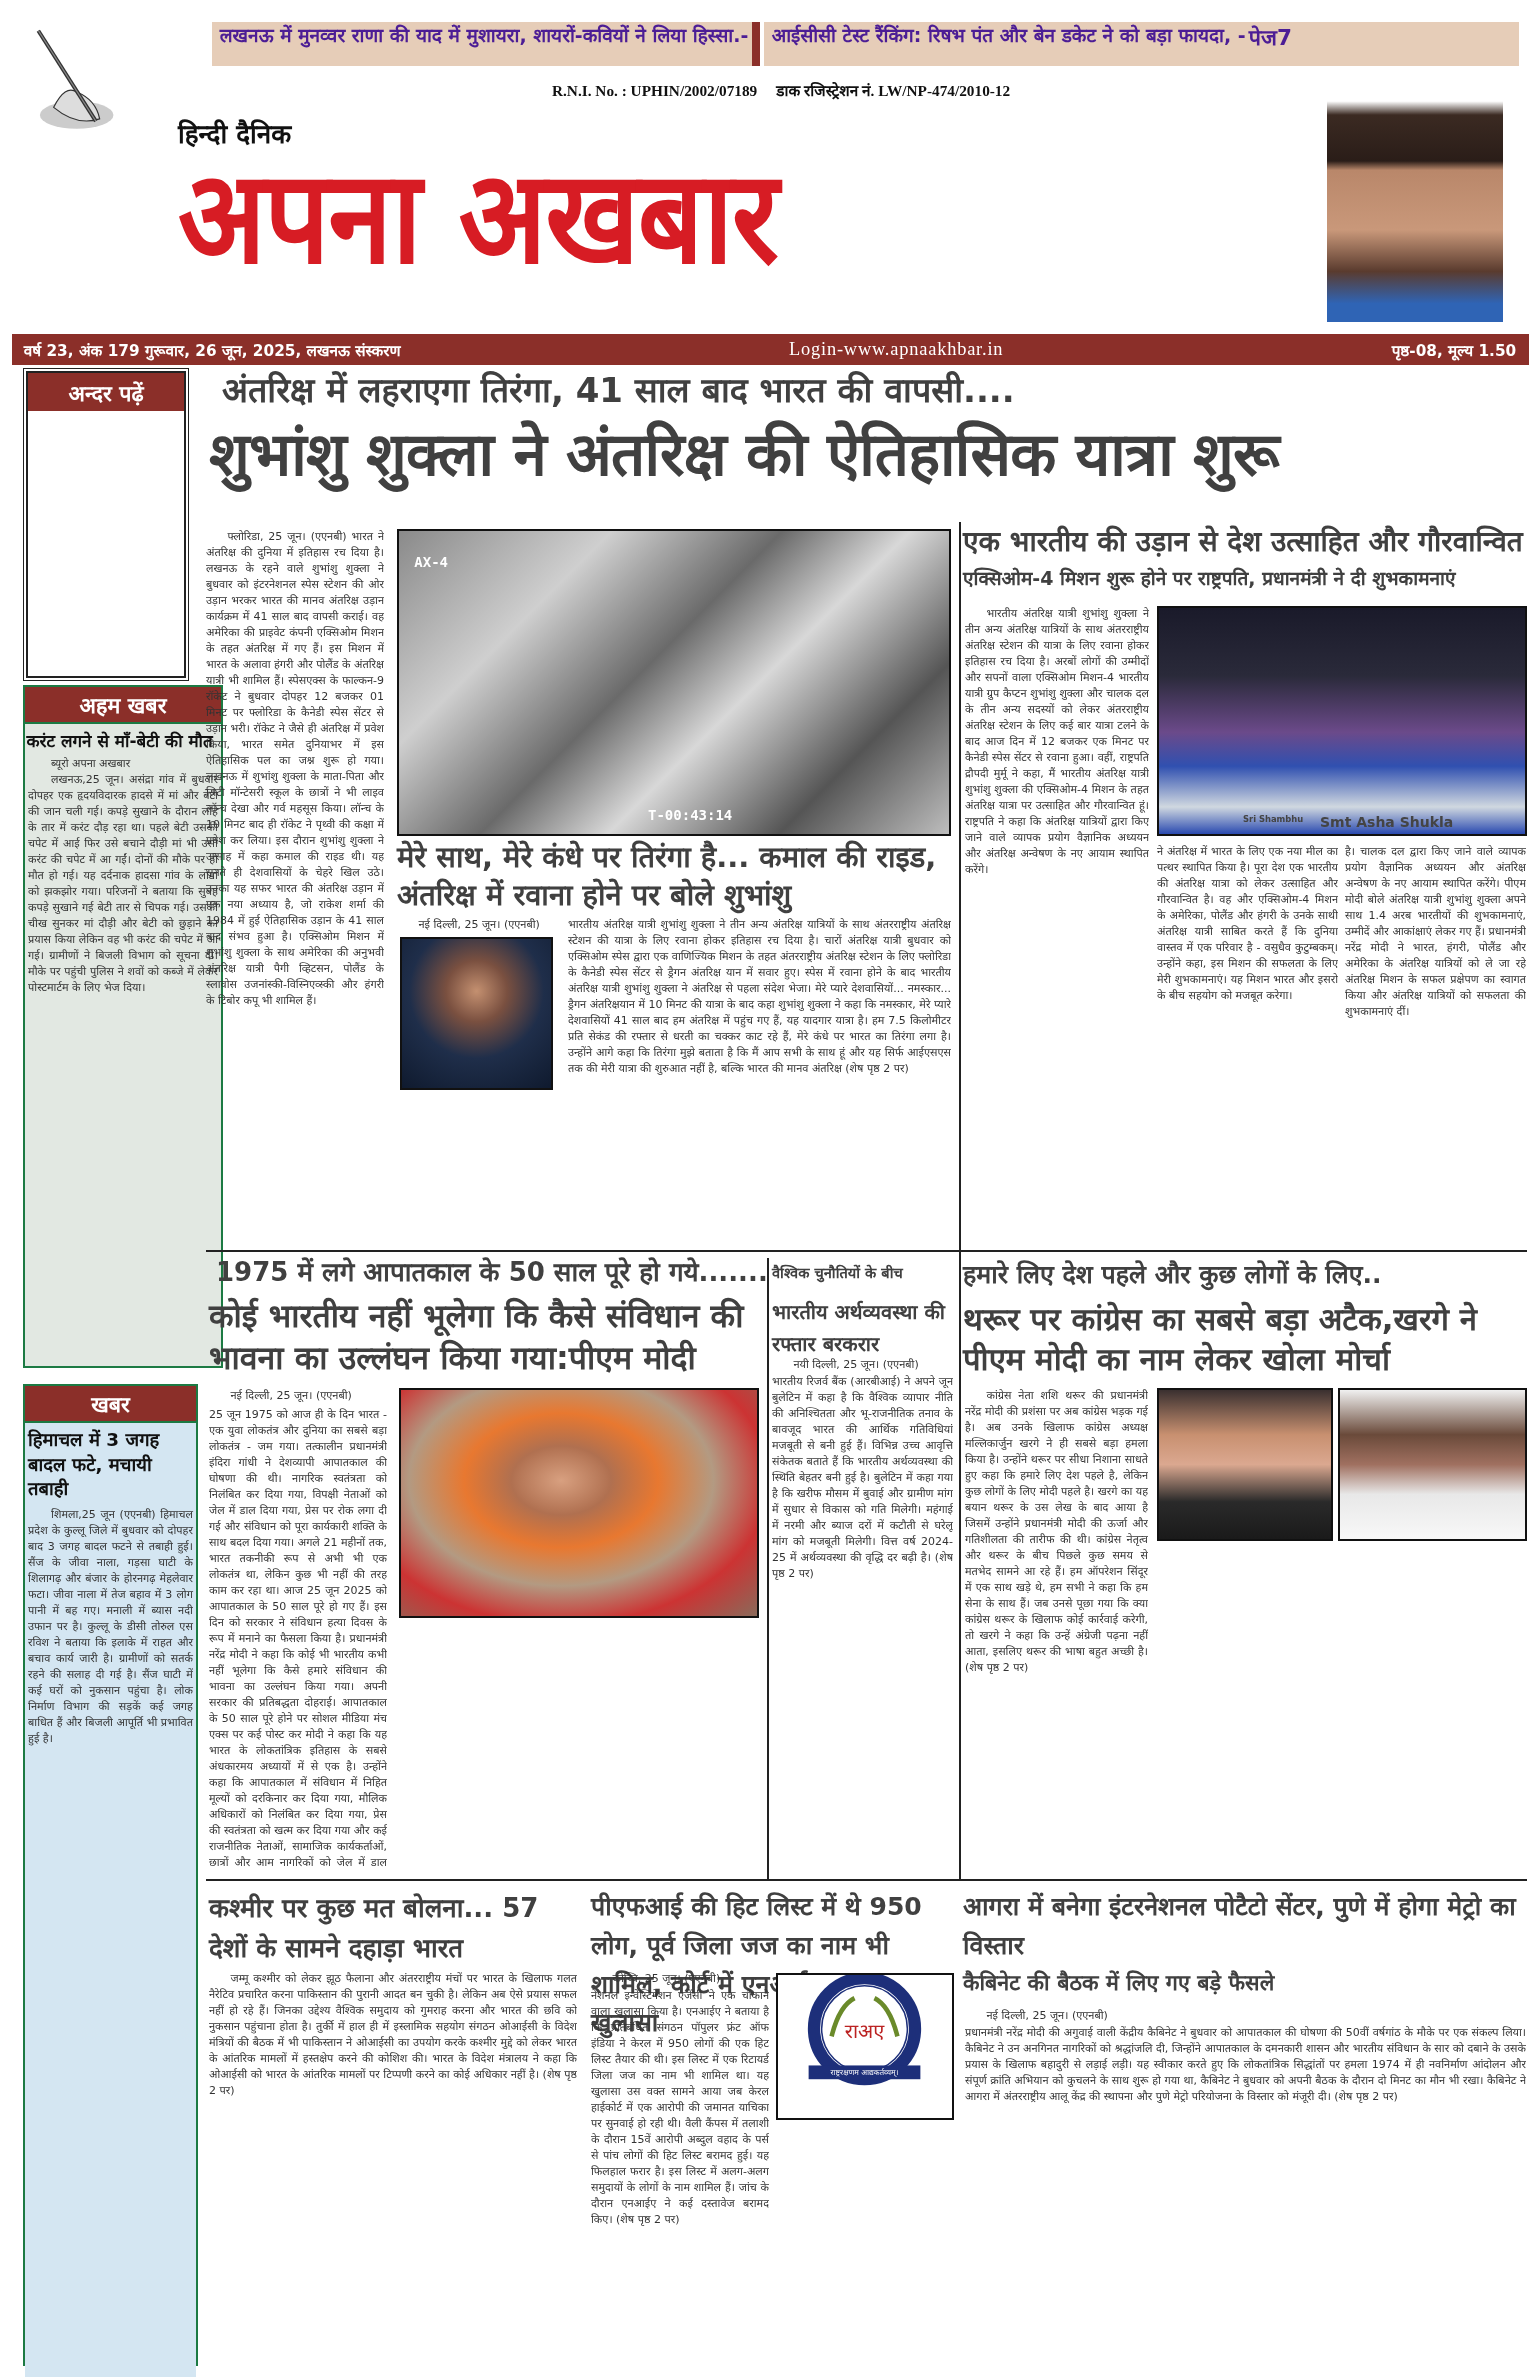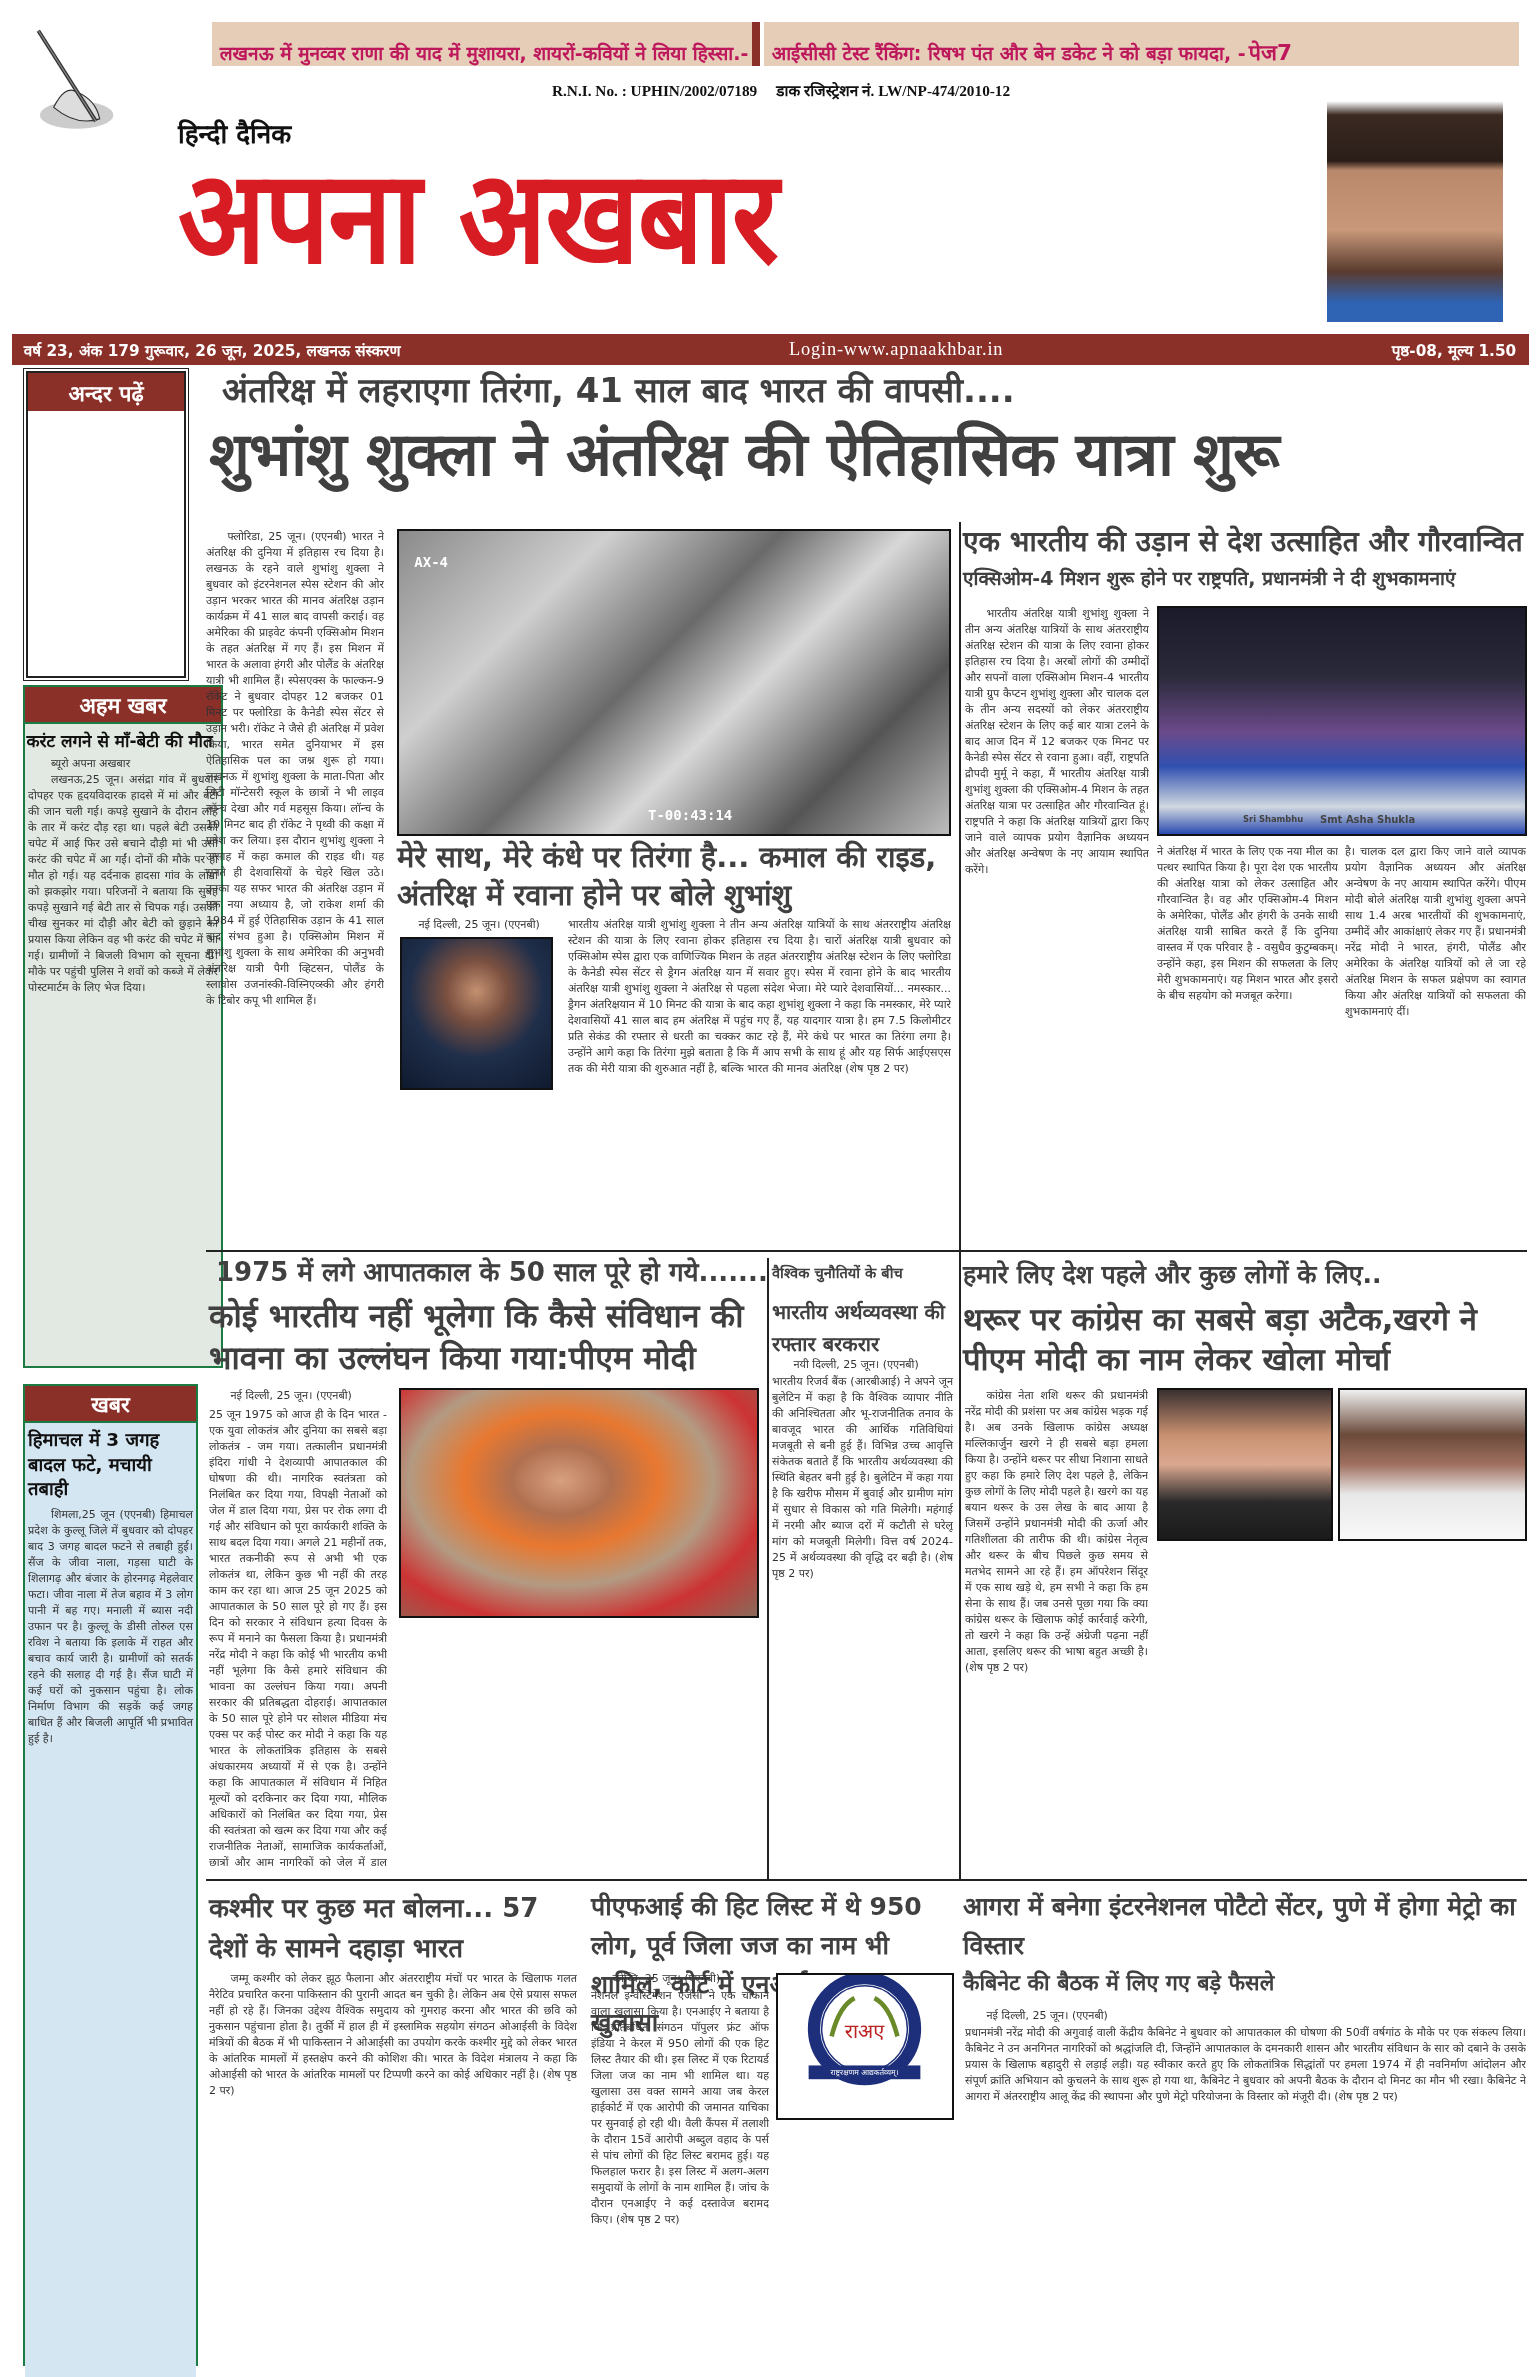--- a/index.html
+++ b/index.html
@@ -1,19 +1,19 @@
 <!DOCTYPE html>
 <html style="font-size:12.3px"><head>
 <meta charset="utf-8">
 <style>
   * { box-sizing: border-box; margin: 0; padding: 0; }
   html, body { width: 1540px; height: 2377px; background: #ffffff; overflow: hidden; }
   body { position: relative; font-family: "DejaVu Sans", sans-serif; color: #111; }
   .abs { position: absolute; }
-  .tease { background: #e6cdb8; height: 44px; top: 21.5px; display: flex; align-items: flex-end; padding: 0 7.7px; font-weight: bold; font-size: 19px; color: #be185d; white-space: nowrap; overflow: hidden; }
+  .tease { background: #e6cdb8; height: 44px; top: 21.5px; display: flex; align-items: flex-start; padding: 0 7.7px; font-weight: bold; font-size: 19px; color: #4c1d95; white-space: nowrap; overflow: hidden; }
   .tease .pg { font-size: 21.5px; margin-left: 3.1px; }
   .redbar-small { position: absolute; left: 752px; top: 21.5px; width: 7.7px; height: 44px; background: #8b2f29; }
   .rni { top: 80px; left: 552px; font-family: "Liberation Serif", serif; font-size: 15.3px; font-weight: bold; white-space: nowrap; }
   .daily { top: 115px; left: 178px; font-size: 26px; font-weight: bold; }
   .masthead { top: 153px; left: 178px; font-size: 115px; font-weight: 900; color: #d71c24; letter-spacing: -1.5px; line-height: 1; white-space: nowrap; transform: scaleY(1.12); transform-origin: top left; }
   .pen { top: 23px; left: 23px; width: 92px; height: 115px; }
   .player { top: 92px; left: 1327px; width: 176px; height: 230px; border-radius: 0; background: linear-gradient(180deg,#fff 0%, #fff 4%, #3b2a22 10%, #2a1d18 30%, #b9876a 34%, #c9987a 60%, #5a3b2e 78%, #2f64b5 92%, #2f64b5 100%); }
   .infobar { top: 334px; left: 11.5px; width: 1517px; height: 31px; background: #8b2f29; color: #fff; display: flex; align-items: center; justify-content: space-between; padding: 0 12.3px; font-size: 15.3px; font-weight: bold; }
   .infobar .url { font-family: "Liberation Serif", serif; font-size: 18.4px; font-weight: normal; letter-spacing: 0.8px; }
   .boxframe { border: 2.3px solid #222; outline: 1.5px solid #222; outline-offset: 2.3px; }
@@ -101,21 +101,21 @@
 <div class="photo" style="left:400px; top:937px; width:153px; height:153px; background:radial-gradient(circle at 50% 35%,#c49070 0%,#7a5040 25%,#1f2e4a 55%,#0f1a2e 100%);"></div>
 <div class="abs col-text" style="left:568px; top:917px; width:383px; height:322px;">भारतीय अंतरिक्ष यात्री शुभांशु शुक्ला ने तीन अन्य अंतरिक्ष यात्रियों के साथ अंतरराष्ट्रीय अंतरिक्ष स्टेशन की यात्रा के लिए रवाना होकर इतिहास रच दिया है। चारों अंतरिक्ष यात्री बुधवार को एक्सिओम स्पेस द्वारा एक वाणिज्यिक मिशन के तहत अंतरराष्ट्रीय अंतरिक्ष स्टेशन के लिए फ्लोरिडा के कैनेडी स्पेस सेंटर से ड्रैगन अंतरिक्ष यान में सवार हुए। स्पेस में रवाना होने के बाद भारतीय अंतरिक्ष यात्री शुभांशु शुक्ला ने अंतरिक्ष से पहला संदेश भेजा। मेरे प्यारे देशवासियों... नमस्कार... ड्रैगन अंतरिक्षयान में 10 मिनट की यात्रा के बाद कहा शुभांशु शुक्ला ने कहा कि नमस्कार, मेरे प्यारे देशवासियों 41 साल बाद हम अंतरिक्ष में पहुंच गए हैं, यह यादगार यात्रा है। हम 7.5 किलोमीटर प्रति सेकंड की रफ्तार से धरती का चक्कर काट रहे हैं, मेरे कंधे पर भारत का तिरंगा लगा है। उन्होंने आगे कहा कि तिरंगा मुझे बताता है कि मैं आप सभी के साथ हूं और यह सिर्फ आईएसएस तक की मेरी यात्रा की शुरुआत नहीं है, बल्कि भारत की मानव अंतरिक्ष (शेष पृष्ठ 2 पर)</div>
 
 <div class="vline" style="left:959px; top:522px; height:736px;"></div>
 
 <div class="abs head-xl" style="left:963px; top:526px; font-size:28px;">एक भारतीय की उड़ान से देश उत्साहित और गौरवान्वित</div>
 <div class="abs head-xl" style="left:963px; top:568px; font-size:19px;">एक्सिओम-4 मिशन शुरू होने पर राष्ट्रपति, प्रधानमंत्री ने दी शुभकामनाएं</div>
 <div class="abs col-text" style="left:965px; top:606px; width:184px; height:660px; text-indent:21.5px;">भारतीय अंतरिक्ष यात्री शुभांशु शुक्ला ने तीन अन्य अंतरिक्ष यात्रियों के साथ अंतरराष्ट्रीय अंतरिक्ष स्टेशन की यात्रा के लिए रवाना होकर इतिहास रच दिया है। अरबों लोगों की उम्मीदों और सपनों वाला एक्सिओम मिशन-4 भारतीय यात्री ग्रुप कैप्टन शुभांशु शुक्ला और चालक दल के तीन अन्य सदस्यों को लेकर अंतरराष्ट्रीय अंतरिक्ष स्टेशन के लिए कई बार यात्रा टलने के बाद आज दिन में 12 बजकर एक मिनट पर कैनेडी स्पेस सेंटर से रवाना हुआ। वहीं, राष्ट्रपति द्रौपदी मुर्मू ने कहा, मैं भारतीय अंतरिक्ष यात्री शुभांशु शुक्ला की एक्सिओम-4 मिशन के तहत अंतरिक्ष यात्रा पर उत्साहित और गौरवान्वित हूं। राष्ट्रपति ने कहा कि अंतरिक्ष यात्रियों द्वारा किए जाने वाले व्यापक प्रयोग वैज्ञानिक अध्ययन और अंतरिक्ष अन्वेषण के नए आयाम स्थापित करेंगे।</div>
 <div class="photo" style="left:1157px; top:606px; width:370px; height:230px; background:linear-gradient(180deg,#1a1a2a 0%,#2a2a3a 30%,#6b4a8a 55%,#3050b0 70%,#d0d8e0 88%,#2a4ab0 100%);">
   <span class="cap" style="left:84px; top:206px; font-size:8.4px; color:#444; font-family:'DejaVu Sans',sans-serif;">Sri Shambhu</span>
-  <span class="cap" style="left:161px; top:206px; font-size:10px; color:#444; font-family:'DejaVu Sans',sans-serif;">Smt Asha Shukla</span>
+  <span class="cap" style="left:161px; top:206px; font-size:14px; color:#444; font-family:'DejaVu Sans',sans-serif;">Smt Asha Shukla</span>
 </div>
 <div class="abs col-text" style="left:1157px; top:844px; width:181px; height:391px;">ने अंतरिक्ष में भारत के लिए एक नया मील का पत्थर स्थापित किया है। पूरा देश एक भारतीय की अंतरिक्ष यात्रा को लेकर उत्साहित और गौरवान्वित है। वह और एक्सिओम-4 मिशन के अमेरिका, पोलैंड और हंगरी के उनके साथी अंतरिक्ष यात्री साबित करते हैं कि दुनिया वास्तव में एक परिवार है - वसुधैव कुटुम्बकम्। उन्होंने कहा, इस मिशन की सफलता के लिए मेरी शुभकामनाएं। यह मिशन भारत और इसरो के बीच सहयोग को मजबूत करेगा।</div>
 <div class="abs col-text" style="left:1345px; top:844px; width:181px; height:391px;">है। चालक दल द्वारा किए जाने वाले व्यापक प्रयोग वैज्ञानिक अध्ययन और अंतरिक्ष अन्वेषण के नए आयाम स्थापित करेंगे। पीएम मोदी बोले अंतरिक्ष यात्री शुभांशु शुक्ला अपने साथ 1.4 अरब भारतीयों की शुभकामनाएं, उम्मीदें और आकांक्षाएं लेकर गए हैं। प्रधानमंत्री नरेंद्र मोदी ने भारत, हंगरी, पोलैंड और अमेरिका के अंतरिक्ष यात्रियों को ले जा रहे अंतरिक्ष मिशन के सफल प्रक्षेपण का स्वागत किया और अंतरिक्ष यात्रियों को सफलता की शुभकामनाएं दीं।</div>
 
 <div class="hline" style="left:206px; top:1250px; width:1321px;"></div>
 
 <div class="abs head-xl" style="left:216px; top:1258px; font-size:26px; font-weight:bold;">1975 में लगे आपातकाल के 50 साल पूरे हो गये.......</div>
 <div class="abs head-xl" style="left:209px; top:1296px; width:552px; font-size:32px; white-space:normal; line-height:1.3;">कोई भारतीय नहीं भूलेगा कि कैसे संविधान की भावना का उल्लंघन किया गया:पीएम मोदी</div>
 <div class="abs col-text" style="left:209px; top:1388px; width:176px; text-indent:21.5px;">नई दिल्ली, 25 जून। (एएनबी)</div>
 <div class="photo" style="left:399px; top:1388px; width:360px; height:230px; background:radial-gradient(ellipse at 45% 40%,#d8a080 0%,#b07050 18%,#e87830 35%,#b39a82 55%,#c33 75%,#8a6a5a 100%);"></div>

